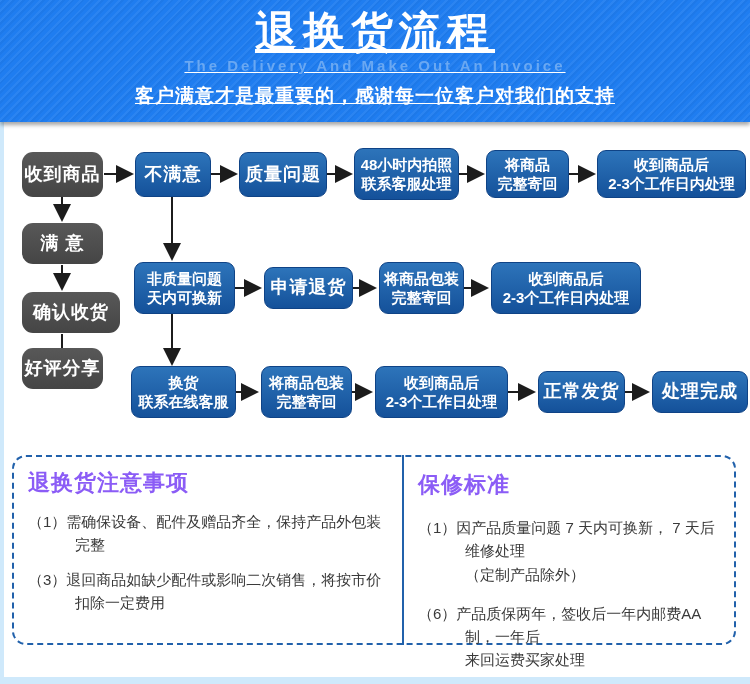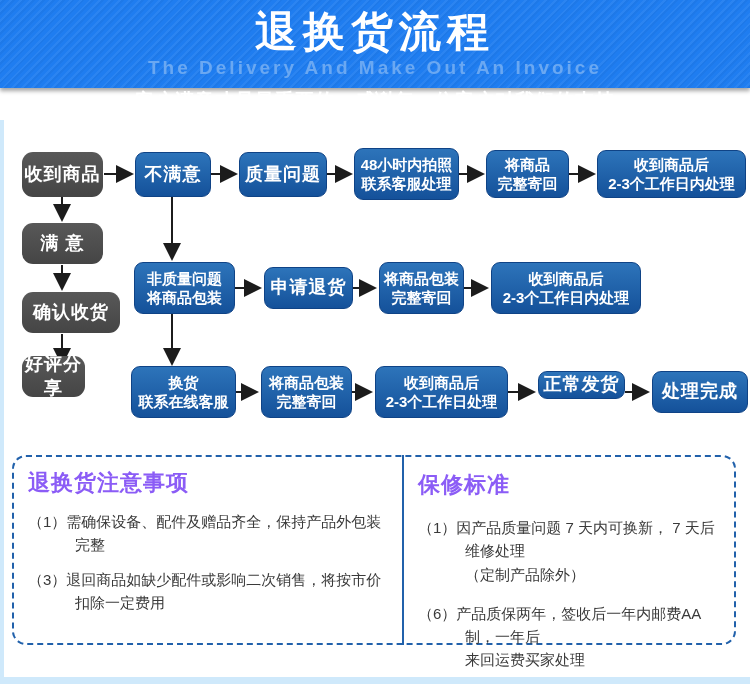--- a/index.html
+++ b/index.html
@@ -4,27 +4,27 @@
 <style>
   html,body{margin:0;padding:0;}
   body{font-family:"Liberation Sans","DejaVu Sans",sans-serif;}
   .page{position:relative;width:750px;height:684px;background:#ffffff;overflow:hidden;}
 
   
   .edge-left{position:absolute;left:0;top:120px;width:4px;height:564px;background:#cfe9fb;}
   .edge-bottom{position:absolute;left:0;bottom:0;width:750px;height:7px;background:#cfe9fb;}
 
   
-  .banner{position:absolute;left:0;top:0;width:750px;height:88px;
+  .banner{position:absolute;left:0;top:0;width:750px;height:122px;
     background:#1f7df0;
     background-image:repeating-linear-gradient(135deg,rgba(255,255,255,0.055) 0 2px,rgba(0,0,0,0.03) 2px 4px,transparent 4px 7px);
     box-shadow:0 3px 4px rgba(0,0,0,0.35);
-    text-align:center;color:#fff;}
+    text-align:center;color:#fff;text-decoration:underline;}
   .banner-title{padding-top:8px;font-size:42px;font-weight:bold;letter-spacing:6px;line-height:1.15;}
-  .banner-sub{font-size:19px;color:#6aa8f2;letter-spacing:3px;margin-top:1px;font-weight:bold;}
+  .banner-sub{font-size:15px;color:#6aa8f2;letter-spacing:3px;margin-top:1px;font-weight:bold;}
   .banner-tag{margin-top:9px;font-size:19px;font-weight:bold;letter-spacing:1px;}
 
   
   .fbox{position:absolute;display:flex;align-items:center;justify-content:center;
     text-align:center;color:#fff;font-weight:bold;white-space:pre-line;
     border-radius:9px;font-size:15px;line-height:1.28;box-sizing:border-box;}
   .fbox.lg{font-size:18px;letter-spacing:1px;}
   .dark{background:linear-gradient(180deg,#585858 0%,#454545 100%);border-radius:11px;}
   .blue{background:linear-gradient(180deg,#2d74ba 0%,#14519a 100%);border:1px solid #0f4386;}
 
@@ -84,46 +84,46 @@
       <line x1="236" y1="392" x2="255" y2="392"></line>
       <line x1="352" y1="392" x2="369" y2="392"></line>
       <line x1="508" y1="392" x2="532" y2="392"></line>
       <line x1="625" y1="392" x2="646" y2="392"></line>
     </g>
   </svg>
 
   <div class="fbox dark lg" style="left:22px;top:152px;width:81px;height:45px">收到商品</div>
   <div class="fbox dark lg" style="left:22px;top:223px;width:81px;height:41px">满 意</div>
   <div class="fbox dark lg" style="left:22px;top:292px;width:98px;height:41px">确认收货</div>
-  <div class="fbox dark lg" style="left:22px;top:356px;width:63px;height:41px">好评分享</div>
+  <div class="fbox dark lg" style="left:22px;top:348px;width:81px;height:41px">好评分享</div>
 
   <div class="fbox blue lg" style="left:239px;top:152px;width:88px;height:45px">质量问题</div>
   <div class="fbox blue lg" style="left:135px;top:152px;width:76px;height:45px">不满意</div>
   <div class="fbox blue" style="left:354px;top:148px;width:105px;height:52px">48小时内拍照
 联系客服处理</div>
   <div class="fbox blue" style="left:486px;top:150px;width:83px;height:48px">将商品
 完整寄回</div>
   <div class="fbox blue" style="left:597px;top:150px;width:149px;height:48px">收到商品后
 2-3个工作日内处理</div>
 
   <div class="fbox blue" style="left:134px;top:262px;width:101px;height:52px">非质量问题
-将商品包装</div>
+天内可换新</div>
   <div class="fbox blue lg" style="left:264px;top:267px;width:89px;height:42px">申请退货</div>
   <div class="fbox blue" style="left:379px;top:262px;width:85px;height:52px">将商品包装
 完整寄回</div>
   <div class="fbox blue" style="left:491px;top:262px;width:150px;height:52px">收到商品后
 2-3个工作日内处理</div>
 
   <div class="fbox blue" style="left:131px;top:366px;width:105px;height:52px">换货
 联系在线客服</div>
   <div class="fbox blue" style="left:261px;top:366px;width:91px;height:52px">将商品包装
 完整寄回</div>
   <div class="fbox blue" style="left:375px;top:366px;width:133px;height:52px">收到商品后
 2-3个工作日处理</div>
-  <div class="fbox blue lg" style="left:538px;top:371px;width:87px;height:28px">正常发货</div>
+  <div class="fbox blue lg" style="left:538px;top:371px;width:87px;height:42px">正常发货</div>
   <div class="fbox blue lg" style="left:652px;top:371px;width:96px;height:42px">处理完成</div>
 
   <div class="notes-box"></div>
   <div class="notes-divider"></div>
 
   <div class="panel panel-left">
     <div class="panel-title">退换货注意事项</div>
     <div class="note-item">（1）需确保设备、配件及赠品齐全，保持产品外包装完整</div>
     <div class="note-item">（3）退回商品如缺少配件或影响二次销售，将按市价扣除一定费用</div>
 

